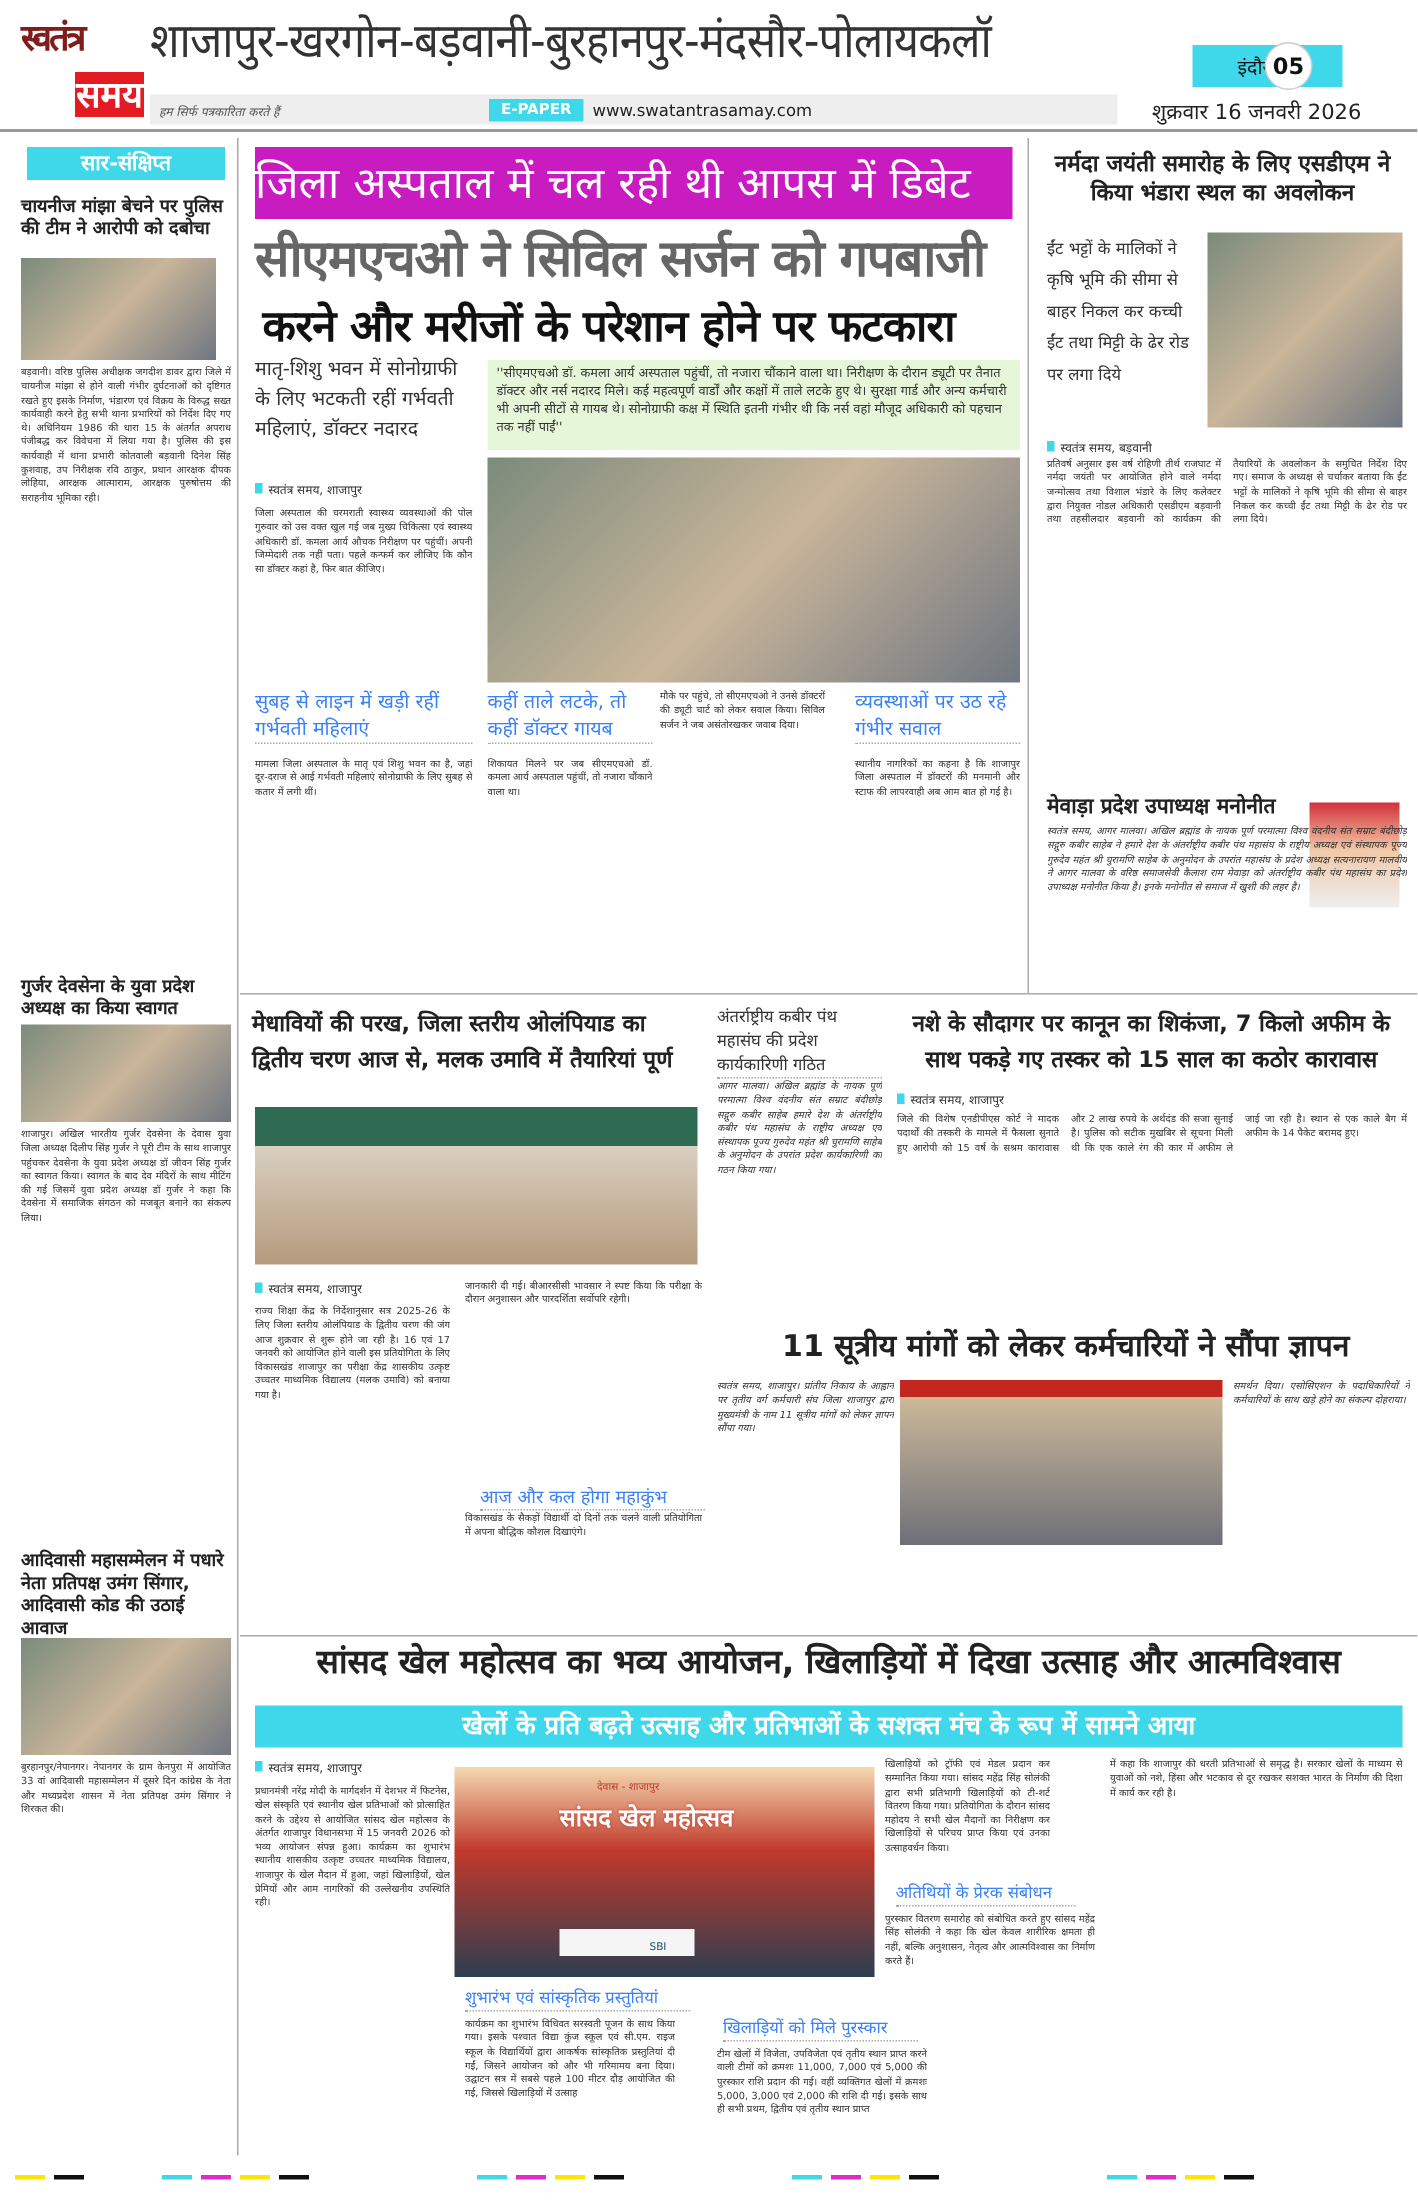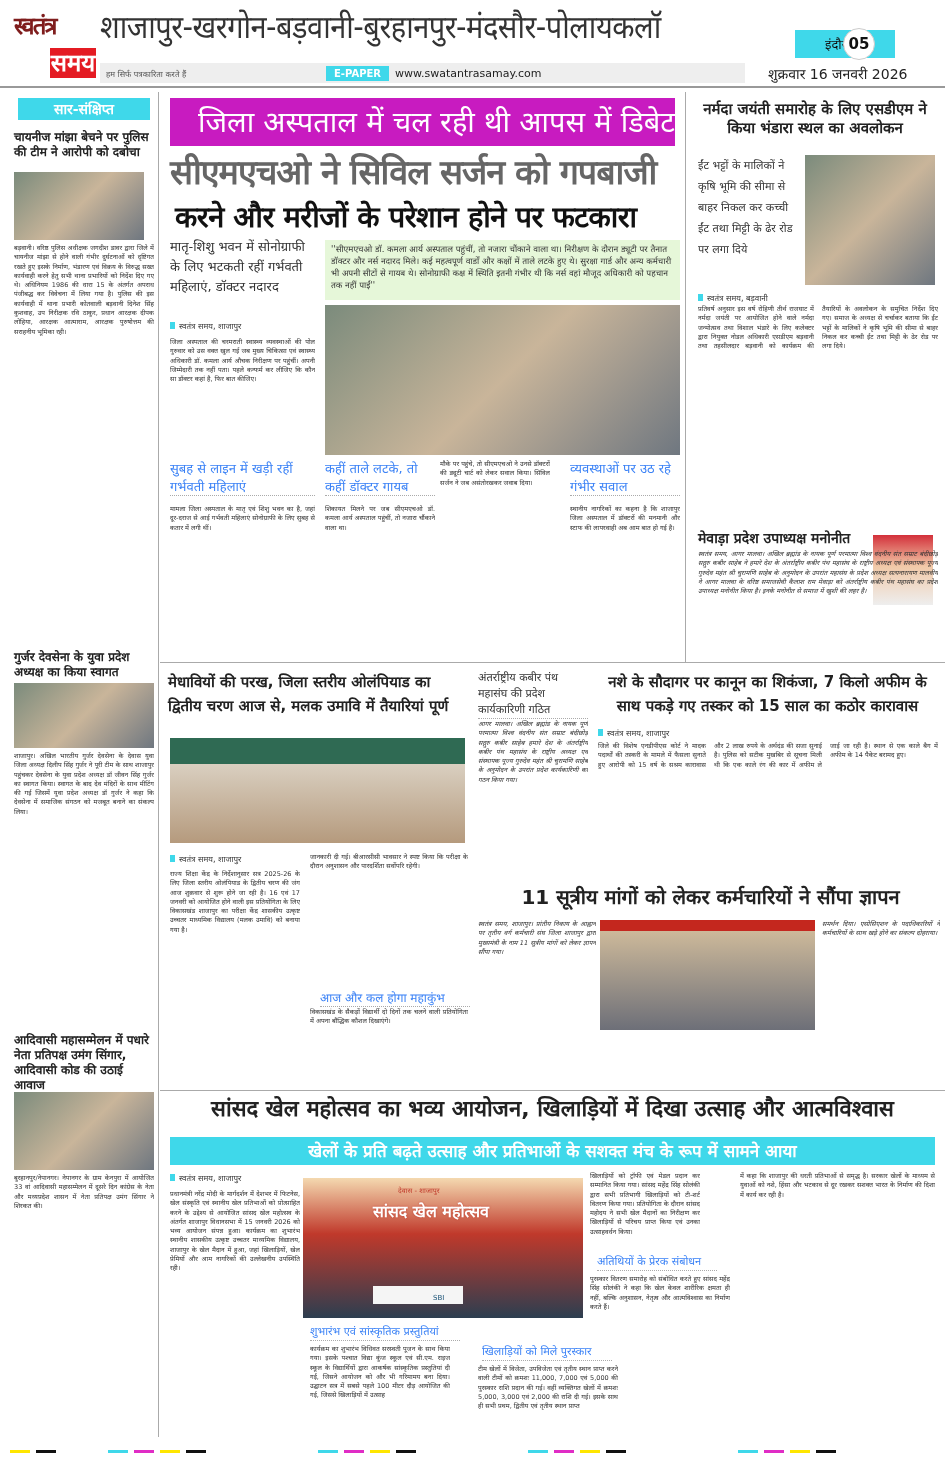--- a/index.html
+++ b/index.html
@@ -5,35 +5,35 @@
 *{box-sizing:border-box;margin:0;padding:0}
 body{width:945px;height:1468px;background:#fff;font-family:"DejaVu Sans",sans-serif;color:#222;position:relative;overflow:hidden}
 .abs{position:absolute}
 .mast-logo{left:14px;top:8px;width:80px;height:74px}
 .logo-top{font-family:Liberation Mono, monospace;font-weight:bold;font-size:24px;color:#7f1d1d;line-height:40px;letter-spacing:-2px}
 .logo-bot{background:#e41b23;color:#ffffff;font-weight:bold;font-size:24px;text-align:center;width:46px;margin-left:36px;line-height:30px}
 .mast-title{left:100px;top:6px;font-size:29px;color:#333;letter-spacing:-0.5px;white-space:nowrap;transform:scaleY(1.1)}
 .city-box{left:795px;top:30px;width:100px;height:28px;background:#3fd8ea;display:flex;align-items:center;padding-left:30px;font-size:13px;color:#111}
 .page-no{position:absolute;left:48px;top:-2px;width:32px;height:32px;border-radius:50%;background:#fff;border:1px solid #ccc;font-weight:bold;font-size:15px;display:flex;align-items:center;justify-content:center}
 .tagline-bar{left:100px;top:63px;width:645px;height:20px;background:#eee;display:flex;align-items:center}
-.tagline{font-size:8px;color:#555;margin-left:6px;width:160px}
+.tagline{font-size:8px;color:#555;font-style:italic;margin-left:6px;width:160px}
 .epaper{background:#3fd8ea;color:#fff;font-size:10px;font-weight:bold;padding:2px 8px;margin-left:60px}
 .site{font-size:11px;color:#222;margin-left:6px}
 .date{left:768px;top:64px;font-size:14px;color:#222;white-space:nowrap}
 .mast-rule{left:0;top:86px;width:945px;height:2px;background:#999}
 .col-rule{width:1px;background:#aaa}
 .sar{left:18px;top:98px;width:132px;height:22px;background:#3fd8ea;color:#fff;font-weight:bold;font-size:14px;text-align:center;line-height:22px}
 .hl{font-weight:bold;color:#222;line-height:1.25}
 .small-hl{font-size:12px}
 .body-txt{font-size:6.5px;line-height:9.3px;color:#333;text-align:justify}
 .photo{background:linear-gradient(135deg,#7b8b7c,#c9b59a 50%,#6f7780)}
 .byline{font-size:8px;font-weight:normal;color:#333;display:flex;align-items:center;gap:4px}
 .byline::before{content:"";width:5px;height:7px;background:#3fd8ea;display:inline-block}
 .sub-hl{font-size:13px;color:#3b82f6;border-bottom:1px dotted #aaa;line-height:1.35}
-.mag-bar{left:170px;top:98px;width:505px;height:48px;background:#c81bc0;color:#fff;font-size:29px;text-align:right;line-height:48px;white-space:nowrap}
+.mag-bar{left:170px;top:98px;width:505px;height:48px;background:#c81bc0;color:#fff;font-size:29px;text-align:left;line-height:48px;white-space:nowrap}
 .big-grey{left:170px;top:148px;width:510px;font-size:34px;font-weight:bold;color:#666;white-space:nowrap;letter-spacing:-1px}
 .big-black{left:175px;top:196px;width:505px;font-size:29px;font-weight:bold;color:#111;white-space:nowrap;letter-spacing:-0.5px}
 .quote{left:325px;top:240px;width:355px;height:60px;background:#e6f7d9;font-size:8.5px;line-height:12px;padding:3px 6px;color:#333}
 .cyan-band{left:170px;top:1137px;width:765px;height:28px;background:#3fd8ea;color:#fff;font-size:17px;font-weight:bold;text-align:center;line-height:28px;white-space:nowrap}
 .reg{width:20px;height:3px}
 </style>
 </head>
 <body>
 
 <div class="abs mast-logo">

